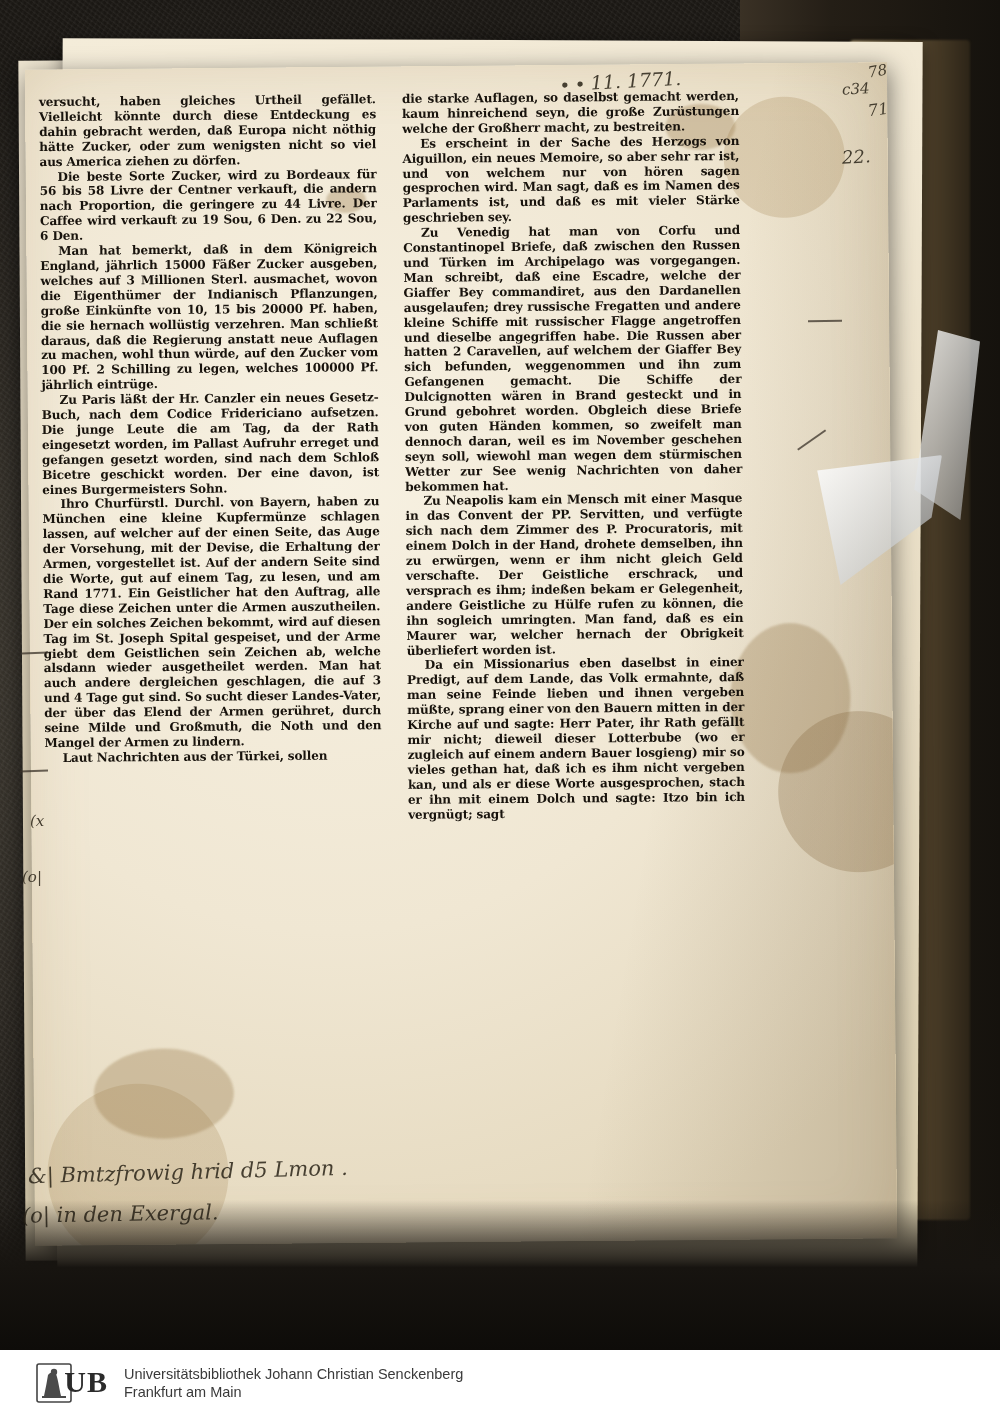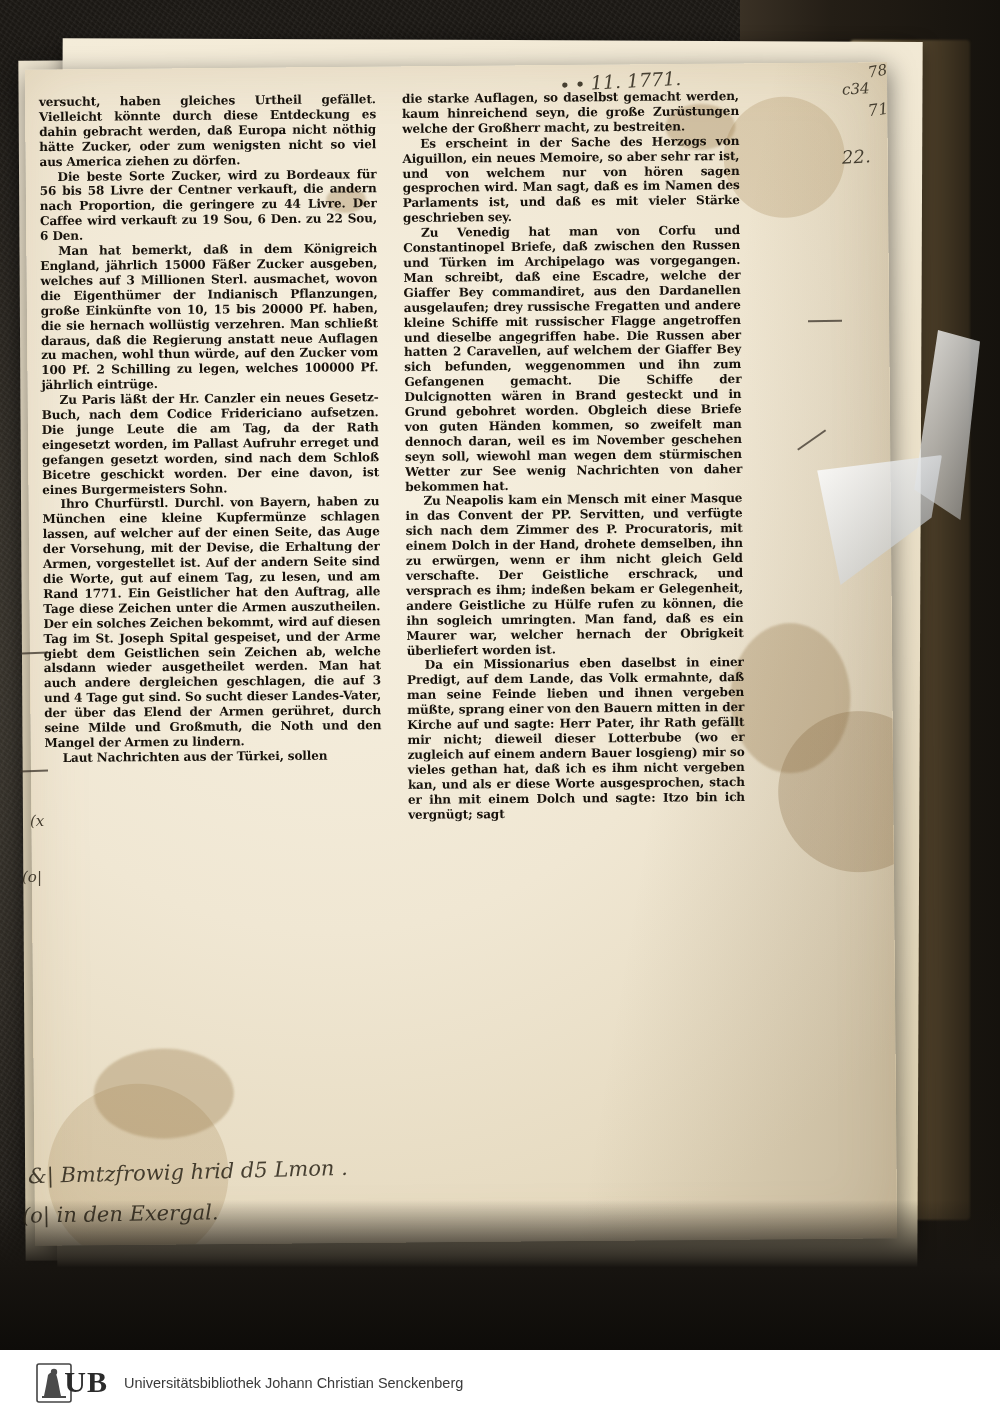--- a/index.html
+++ b/index.html
@@ -279,14 +279,15 @@
         <rect x="1" y="1" width="34" height="38" rx="2" fill="none" stroke="#444" stroke-width="1.6"></rect>
         <path d="M8 33 C10 24 11 18 12 12 C14 9 18 8 20 11 C22 16 23 24 25 33 Z" fill="#4a4a4a"></path>
         <circle cx="18" cy="9" r="3.2" fill="#4a4a4a"></circle>
         <path d="M6 34 h24" stroke="#4a4a4a" stroke-width="2"></path>
       </svg>
     </div>
     <span class="ub-text">UB</span>
   </div>
   <div class="footer-lines">
     <span>Universitätsbibliothek Johann Christian Senckenberg</span>
+    <span>Frankfurt am Main</span>
   </div>
 </div>
 
 </body></html>

